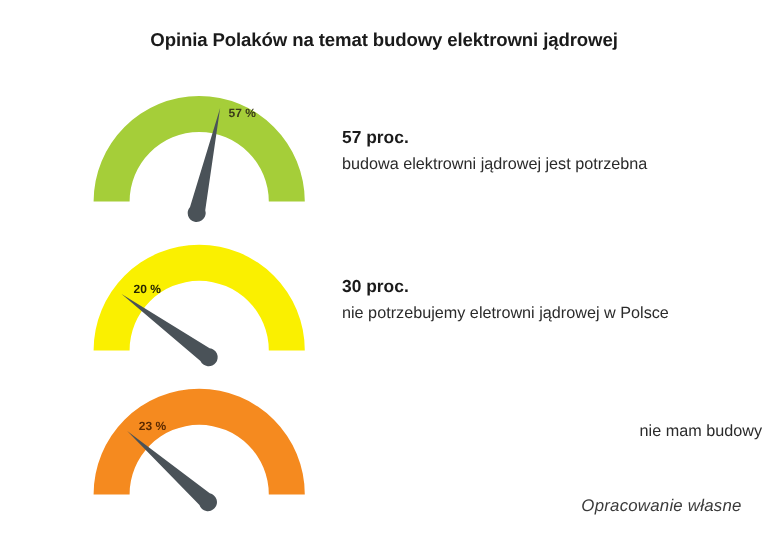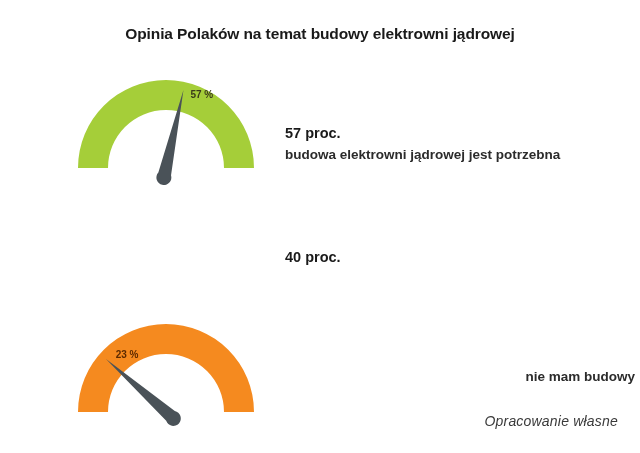--- a/index.html
+++ b/index.html
@@ -65,33 +65,33 @@
   .gauge-value-label {
     font-family: "Liberation Sans", sans-serif;
     font-size: 10px;
     font-weight: bold;
   }
 
   
   .legend-block {
     position: absolute;
     left: 285px;
-    top: 64px;
+    top: 46px;
     width: 350px;
   }
   .legend-headline {
     font-size: 14.5px;
     font-weight: bold;
     color: #1a1a1a;
     line-height: 1.35;
     margin: 0 0 2px 0;
   }
   .legend-desc {
     font-size: 13.5px;
-    font-weight: bold;
+    font-weight: normal;
     color: #2b2b2b;
     line-height: 1.35;
     margin: 0;
   }
 
   
   #source-note {
     position: absolute;
     right: 22px;
     bottom: 24px;
@@ -116,22 +116,30 @@
         <text class="gauge-value-label" x="114.4" y="37.8" text-anchor="start" fill="#3a3a1a">57 %</text>
       </svg>
     </div>
     <div class="legend-block">
       <p class="legend-headline">57 proc.</p>
       <p class="legend-desc">budowa elektrowni jądrowej jest potrzebna</p>
     </div>
   </div>
 
   <div class="gauge-row row-1">
+    <div class="gauge-wrap">
+      <svg class="gauge-svg" viewBox="0 0 180 115">
+        <path class="gauge-arc" d="M 2 108 A 88 88 0 0 1 178 108 L 148 108 A 58 58 0 0 0 32 108 Z" fill="#FAF000"></path>
+        <path class="gauge-needle" d="M 0 -80 L 6.5 6 A 7.5 7.5 0 1 1 -6.5 6 Z" fill="#4A5258" transform="translate(90,108) rotate(-54.00)"></path>
+        <text class="gauge-value-label" x="35.3" y="59.9" text-anchor="start" fill="#262600">20 %</text>
+      </svg>
+    </div>
     <div class="legend-block">
-      <p class="legend-headline">40 proc.</p>
+      <p class="legend-headline">30 proc.</p>
+      <p class="legend-desc">nie potrzebujemy eletrowni jądrowej w Polsce</p>
     </div>
   </div>
 
   <div class="gauge-row row-2">
     <div class="gauge-wrap">
       <svg class="gauge-svg" viewBox="0 0 180 115">
         <path class="gauge-arc" d="M 2 108 A 88 88 0 0 1 178 108 L 148 108 A 58 58 0 0 0 32 108 Z" fill="#F58A1F"></path>
         <path class="gauge-needle" d="M 0 -80 L 6.5 6 A 7.5 7.5 0 1 1 -6.5 6 Z" fill="#4A5258" transform="translate(90,108) rotate(-48.60)"></path>
         <text class="gauge-value-label" x="39.7" y="54.4" text-anchor="start" fill="#5c2a00">23 %</text>
       </svg>

